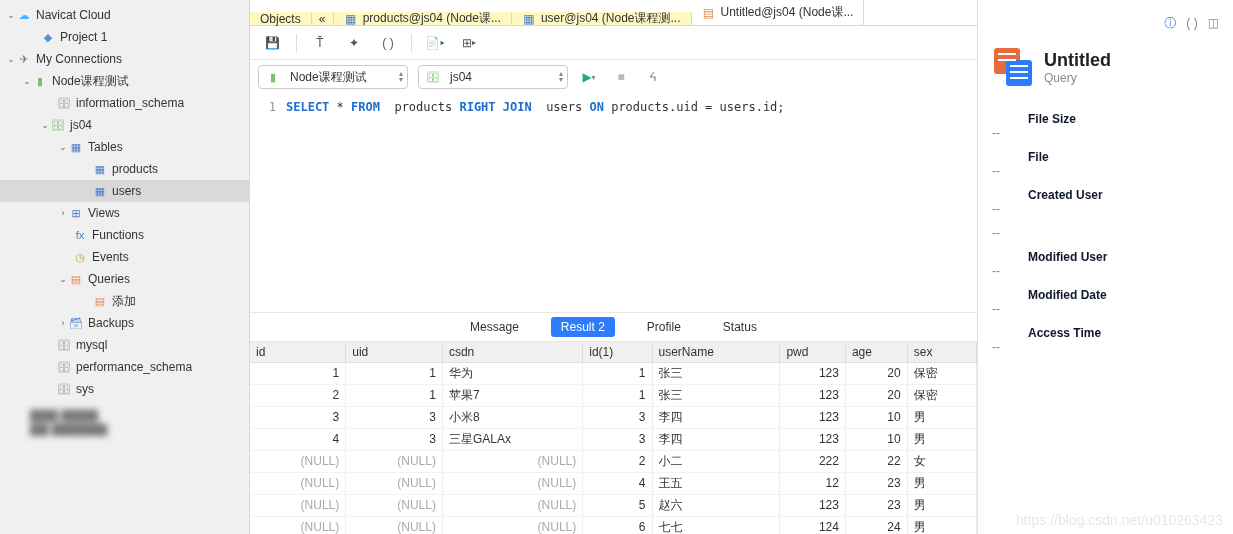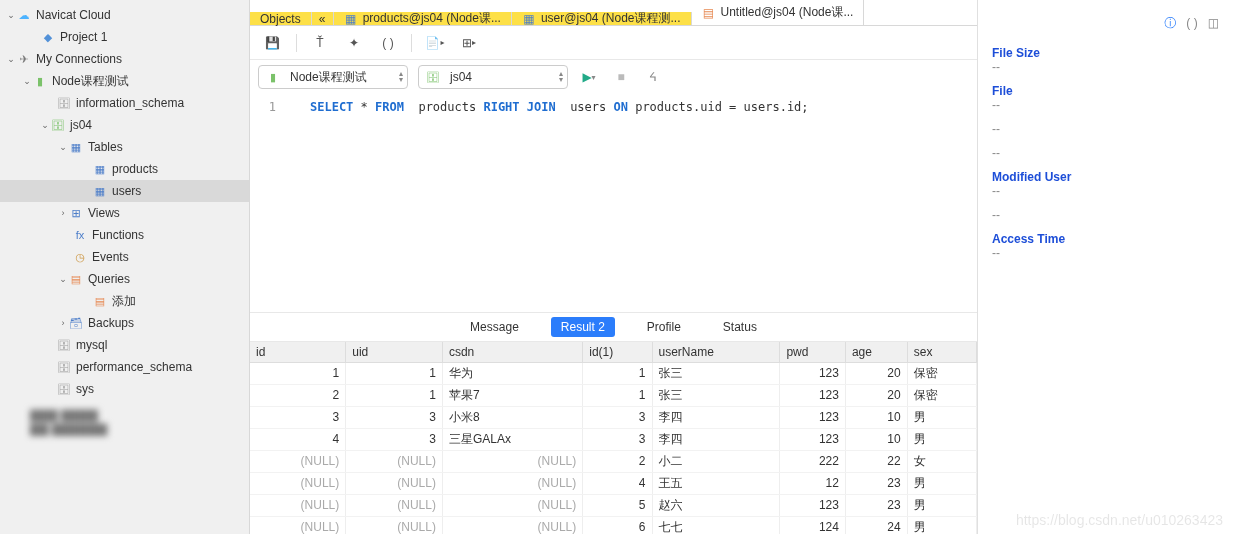--- a/index.html
+++ b/index.html
@@ -20,34 +20,34 @@
   .ic-func{color:#4d7ec9;}
   .ic-events{color:#ce9b4c;}
   .ic-queries{color:#e78b56;}
   .ic-query{color:#e78b56;}
   .ic-back{color:#4d7ec9;}
   .main{flex:1;display:flex;min-width:0;}
   .center{flex:1;display:flex;flex-direction:column;min-width:0;border-right:1px solid #e0e0e0;}
   .tabs{height:26px;display:flex;border-bottom:1px solid #d8d8d8;}
   .tab{display:flex;align-items:center;padding:0 10px;border-right:1px solid #d8d8d8;cursor:pointer;gap:5px;font-size:12px;color:#333;}
   .tab.active{background:#fff;}
-  .tab:not(.active){background:#fde047;margin-top:12px;}
+  .tab:not(.active){background:#fef9c3;margin-top:12px;}
   .tab-ic{width:14px;height:14px;display:inline-flex;align-items:center;justify-content:center;}
   .toolbar{height:34px;display:flex;align-items:center;gap:12px;padding:0 12px;border-bottom:1px solid #e8e8e8;}
   .tool-btn{width:22px;height:22px;display:flex;align-items:center;justify-content:center;color:#555;cursor:pointer;}
   .tool-sep{width:1px;height:18px;background:#ddd;}
   .selectors{height:34px;display:flex;align-items:center;gap:10px;padding:0 8px;}
   .dd{display:flex;align-items:center;height:24px;border:1px solid #ccc;border-radius:4px;padding:0 18px 0 6px;background:#fff;position:relative;gap:5px;font-size:12px;cursor:pointer;}
   .dd .ac{position:absolute;right:4px;font-size:8px;color:#888;line-height:6px;}
   .play{color:#2a8;}
   .stop{color:#bbb;}
   .graph{color:#888;}
   .editor{flex:0 0 auto;padding:4px 0;font-family:Menlo,Consolas,monospace;font-size:12px;line-height:18px;display:flex;}
   .gutter{width:36px;text-align:right;padding-right:10px;color:#999;}
-  .code{white-space:pre;margin-left:24px;}
+  .code{white-space:pre;}
   .kw-blue{color:#1f6dd0;font-weight:bold;}
   .kw-teal{color:#1f6dd0;font-weight:bold;}
   .plain{color:#333;}
   .editor-space{flex:1;}
   .result-tabs{height:30px;display:flex;align-items:center;justify-content:center;gap:22px;border-top:1px solid #e8e8e8;border-bottom:1px solid #e8e8e8;font-size:12px;}
   .rtab{cursor:pointer;color:#333;padding:3px 10px;border-radius:3px;}
   .rtab.active{background:#2b7dfb;color:#fff;}
   .grid{flex:1;overflow:auto;}
   table{border-collapse:collapse;width:100%;font-size:12px;}
   th{background:#f0f0f0;text-align:left;font-weight:normal;color:#333;border-right:1px solid #ddd;border-bottom:1px solid #ddd;padding:2px 6px;height:20px;}
@@ -55,21 +55,21 @@
   td.num{text-align:right;}
   td.null{color:#aaa;text-align:right;}
   .right{width:255px;padding:10px 14px;display:flex;flex-direction:column;gap:4px;}
   .right-top{height:26px;display:flex;align-items:center;justify-content:flex-end;gap:10px;color:#888;}
   .info-icon{color:#2b7dfb;}
   .info-head{display:flex;align-items:center;gap:10px;margin:6px 0 14px;}
   .big-ic{width:42px;height:42px;}
   .info-title{font-size:18px;font-weight:600;color:#222;}
   .info-sub{font-size:12px;color:#888;}
   .info-field{margin:6px 0 10px;}
-  .info-label{font-weight:600;color:#1d4ed8;font-size:12px;}
+  .info-label{font-weight:600;color:#0f172a;font-size:12px;margin-left:36px;}
   .info-val{color:#888;font-size:12px;}
   .watermark{position:absolute;right:10px;bottom:6px;color:rgba(0,0,0,0.1);font-size:14px;}
 </style>
 </head>
 <body>
 
 <div class="sidebar">
  <div class="tree-item" style="padding-left:6px">
       <span class="chev">⌄</span>
       <span class="ic ic-cloud">☁</span>
@@ -316,40 +316,57 @@
       </table>
     </div>
   </div>
 
   <div class="right">
     <div class="right-top">
       <span class="info-icon">ⓘ</span>
       <span>( )</span>
       <span>◫</span>
     </div>
+    <div class="info-head">
+      <svg class="big-ic" viewBox="0 0 42 42">
+          <rect x="2" y="2" width="26" height="26" rx="3" fill="#e96a3a"></rect>
+          <rect x="14" y="14" width="26" height="26" rx="3" fill="#2b7dfb"></rect>
+          <line x1="6" y1="8" x2="24" y2="8" stroke="#fff" stroke-width="2"></line>
+          <line x1="6" y1="14" x2="24" y2="14" stroke="#fff" stroke-width="2"></line>
+          <line x1="18" y1="20" x2="36" y2="20" stroke="#fff" stroke-width="2"></line>
+          <line x1="18" y1="26" x2="36" y2="26" stroke="#fff" stroke-width="2"></line>
+          <line x1="18" y1="32" x2="36" y2="32" stroke="#fff" stroke-width="2"></line>
+        </svg>
+      <div>
+        <div class="info-title">Untitled</div>
+        <div class="info-sub">Query</div>
+      </div>
+    </div>
     <div id="info-fields">
         <div class="info-field">
           <div class="info-label">File Size</div>
           <div class="info-val">--</div>
         </div>
         <div class="info-field">
           <div class="info-label">File</div>
           <div class="info-val">--</div>
         </div>
         <div class="info-field">
+          <div class="info-label">Created User</div>
           <div class="info-val">--</div>
         </div>
         <div class="info-field">
           <div class="info-val">--</div>
         </div>
         <div class="info-field">
           <div class="info-label">Modified User</div>
           <div class="info-val">--</div>
         </div>
         <div class="info-field">
+          <div class="info-label">Modified Date</div>
           <div class="info-val">--</div>
         </div>
         <div class="info-field">
           <div class="info-label">Access Time</div>
           <div class="info-val">--</div>
         </div>
       </div>
   </div>
 </div>
 

